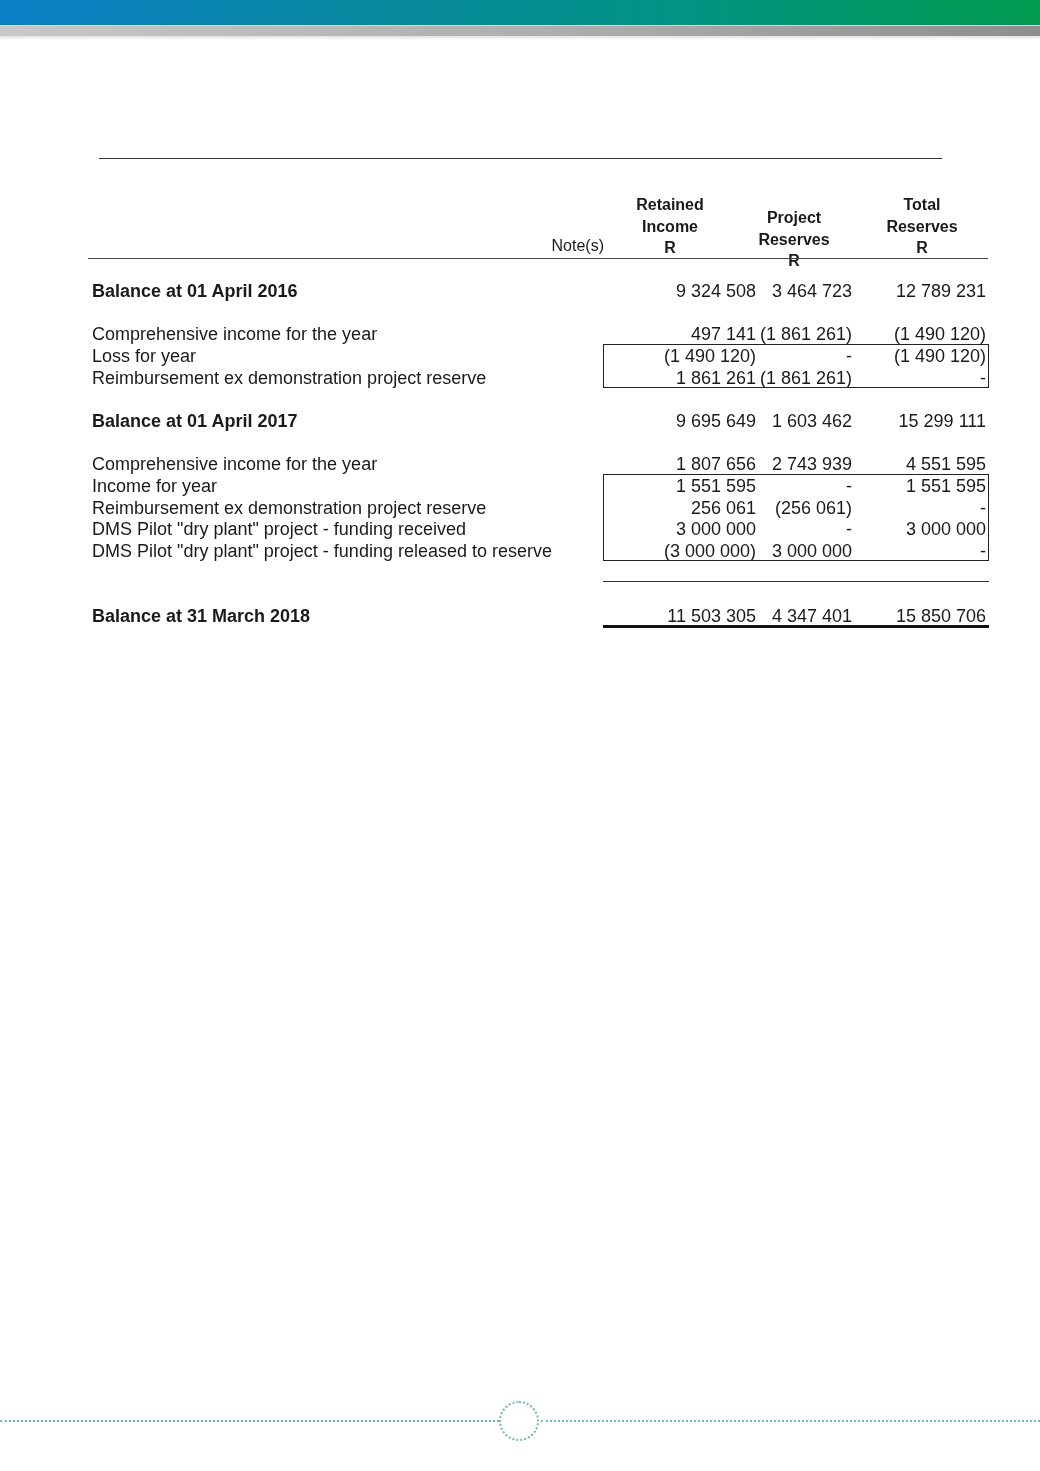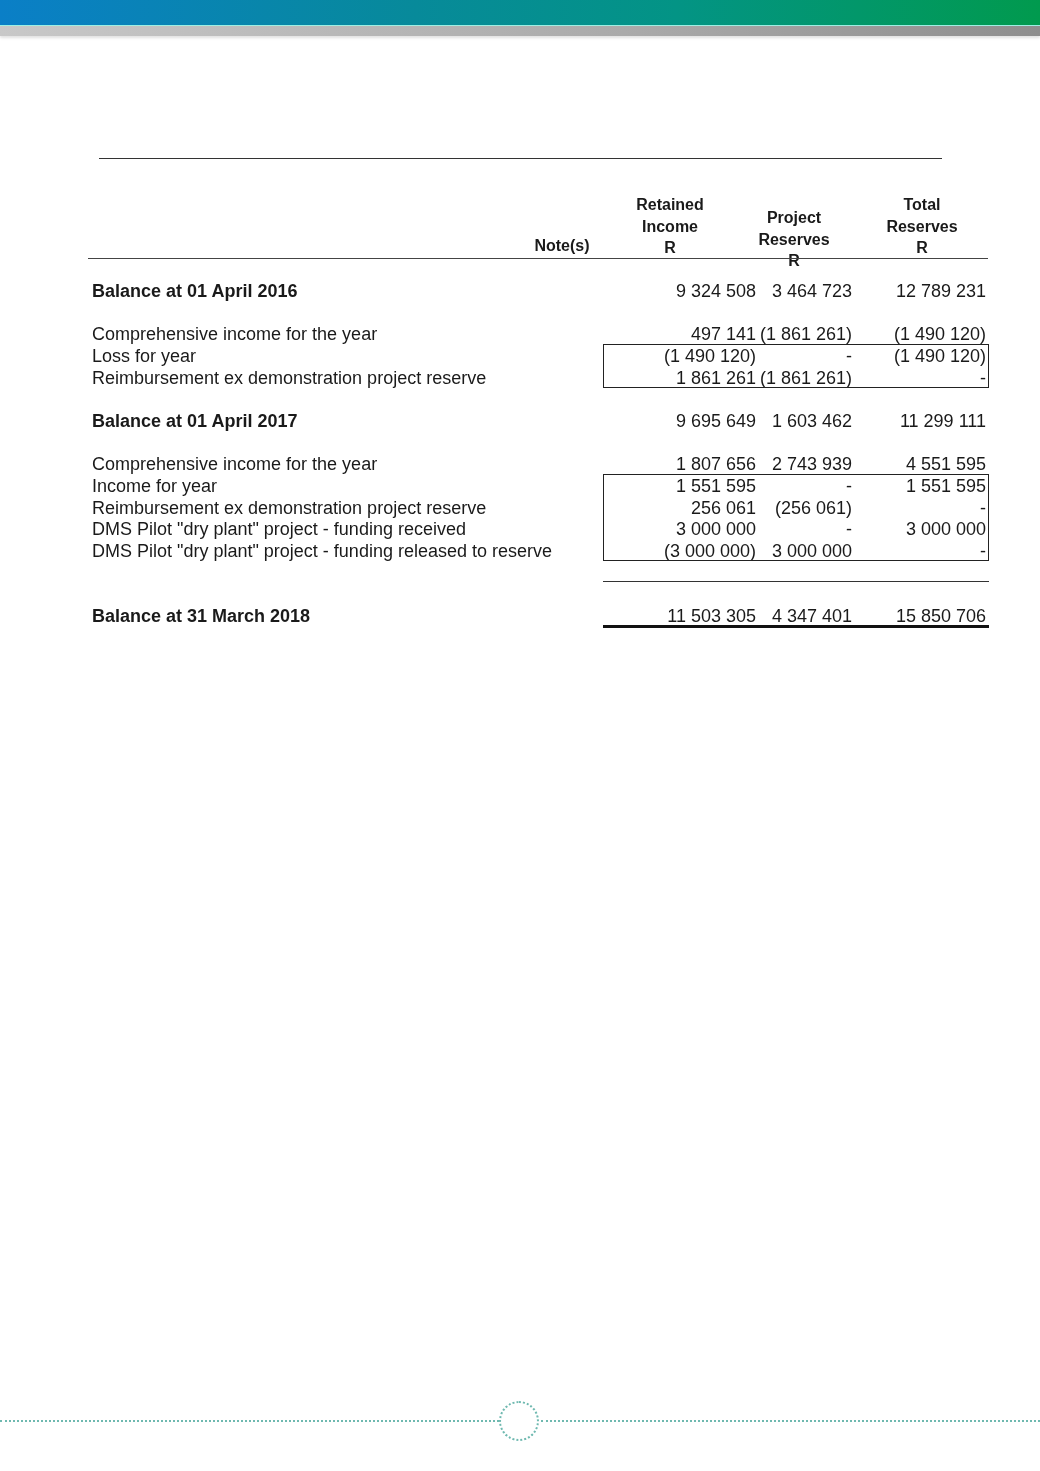--- a/index.html
+++ b/index.html
@@ -15,21 +15,21 @@
   .top-gray {
     position: absolute; left: 0; top: 26px; width: 1040px; height: 10px;
     background: linear-gradient(90deg, #c8c8c8 0%, #aaaaaa 60%, #8e8e8e 100%);
     box-shadow: 0 2px 3px rgba(0,0,0,0.12);
   }
   .title-rule { position: absolute; left: 99px; top: 158px; width: 843px; height: 1px; background: #333; }
 
   .col-head {
     position: absolute; font-weight: bold; font-size: 16px; text-align: center; line-height: 21.5px;
   }
-  .notes-head { position: absolute; left: 520px; top: 237px; width: 84px; text-align: center; font-weight: bold; font-size: 16px; }
+  .notes-head { position: absolute; left: 520px; top: 237px; width: 84px; text-align: right; font-weight: normal; font-size: 16px; }
   .header-rule { position: absolute; left: 88px; top: 258px; width: 900px; height: 1px; background: #444; }
 
   .row { position: absolute; left: 0; width: 1040px; height: 22px; font-size: 18px; line-height: 22px; }
   .row .lbl { position: absolute; left: 92px; white-space: nowrap; }
   .row.bold .lbl { font-weight: bold; }
   .row .v { position: absolute; text-align: right; white-space: nowrap; }
   .row .v1 { left: 622px; width: 134px; }
   .row .v2 { left: 740px; width: 112px; }
   .row .v3 { left: 860px; width: 126px; }
 
@@ -95,21 +95,21 @@
   <span class="v v1">1 861 261</span>
   <span class="v v2">(1 861 261)</span>
   <span class="v v3">-</span>
 </div>
 <div class="box" style="left:603px; top:344px; width:386px; height:44px;"></div>
 
 <div class="row bold" style="top:410px;">
   <span class="lbl">Balance at 01 April 2017</span>
   <span class="v v1">9 695 649</span>
   <span class="v v2">1 603 462</span>
-  <span class="v v3">11 299 111</span>
+  <span class="v v3">15 299 111</span>
 </div>
 
 <div class="row" style="top:453px;">
   <span class="lbl">Comprehensive income for the year</span>
   <span class="v v1">1 807 656</span>
   <span class="v v2">2 743 939</span>
   <span class="v v3">4 551 595</span>
 </div>
 <div class="row" style="top:475px;padding-left:36px;">
   <span class="lbl">Income for year</span>

